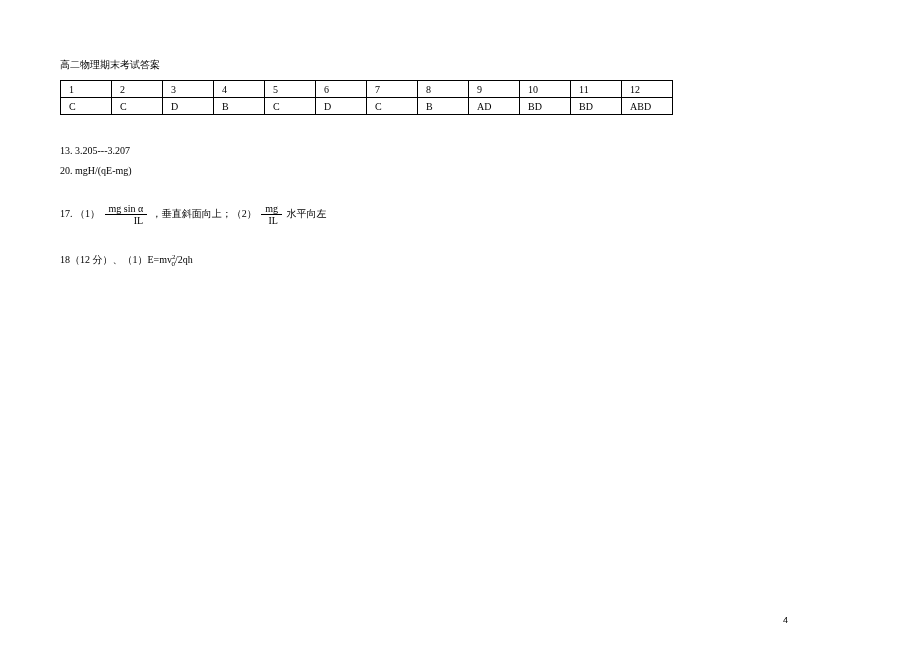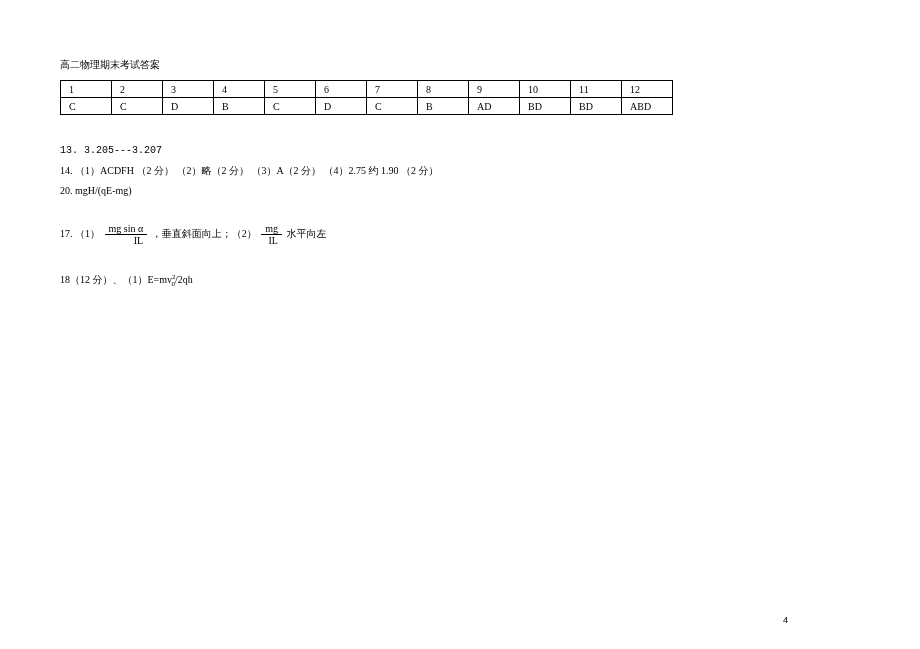--- a/index.html
+++ b/index.html
@@ -30,21 +30,20 @@
       width: 34px;
       height: 12px;
       font-size: 10px;
     }
     .line {
       margin-bottom: 4px;
       line-height: 1.6;
     }
     .section-gap {
       margin-top: 8px;
-      font-family: Liberation Mono, monospace;
     }
     .frac {
       display: inline-block;
       text-align: right;
       vertical-align: middle;
       line-height: 1.1;
       margin: 0 2px;
     }
     .frac .num {
       display: block;
@@ -118,21 +117,20 @@
       <td>B</td>
       <td>AD</td>
       <td>BD</td>
       <td>BD</td>
       <td>ABD</td>
     </tr>
   </tbody>
     </table>
 
   <div class="line section-gap">13. 3.205---3.207</div>
-  <div class="line">14. （1）ACDFH （2 分） （2）略（2 分） （3）A（2 分）  （4）2.75    约 1.90 （2 分）</div>
   <div class="line">20. mgH/(qE-mg)</div>
 
   <div class="q17">
     <span>17. （1）</span>
     <span class="frac">
       <span class="num">mg sin α</span>
       <span class="den">IL</span>
     </span>
     <span>，垂直斜面向上；（2）</span>
     <span class="frac">

